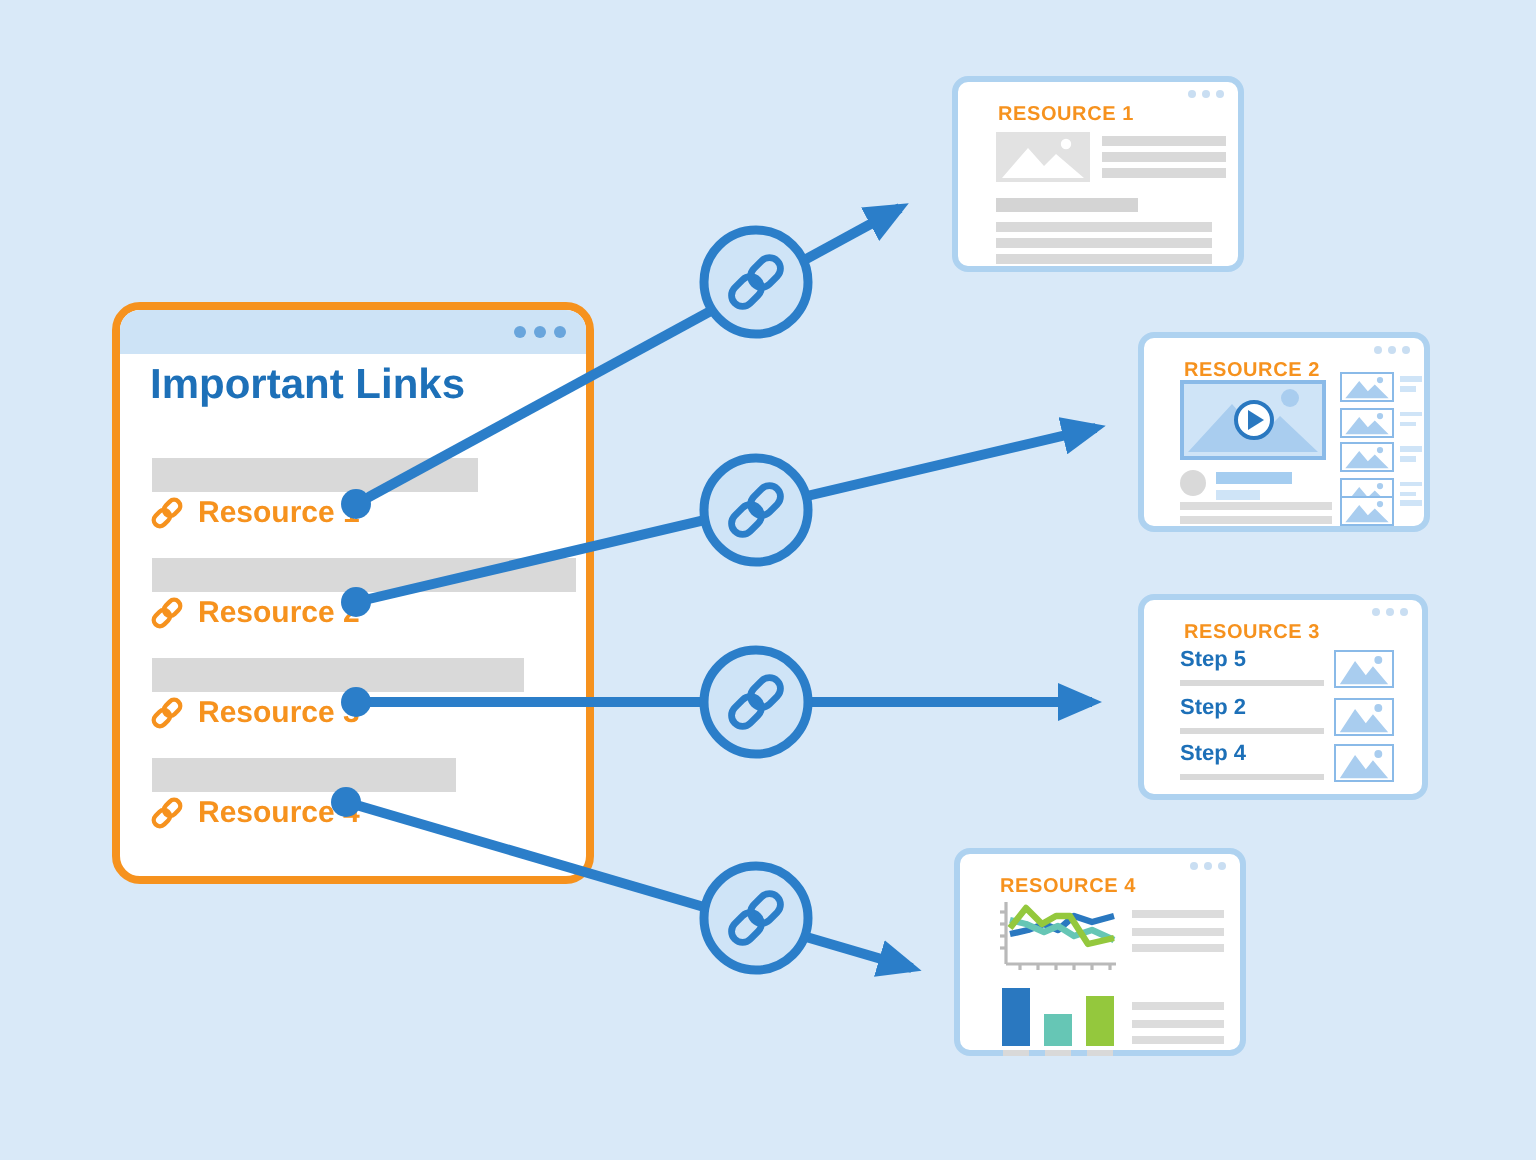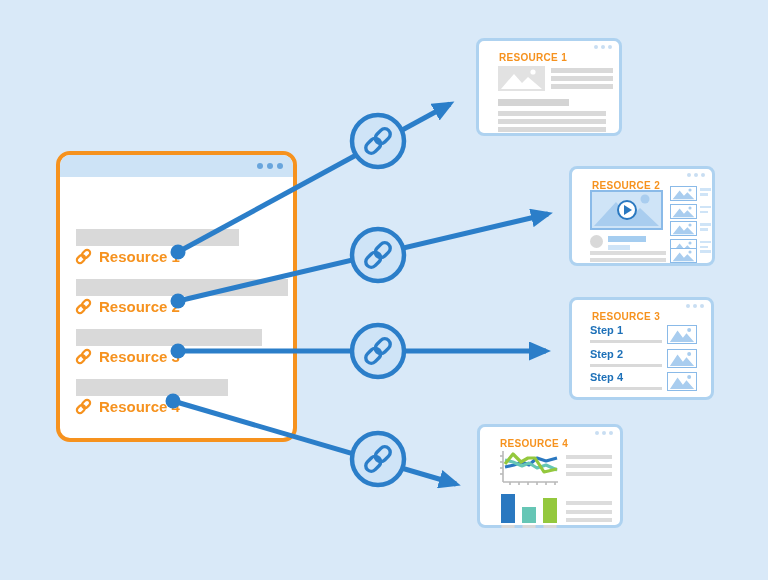--- a/index.html
+++ b/index.html
@@ -57,20 +57,21 @@
 <div class="canvas">
 
   <div class="main-window">
     <div class="main-titlebar">
       <div class="dots">
           <i></i>
           <i></i>
           <i></i>
         </div>
     </div>
+    <h1 class="main-title">Important Links</h1>
 
     <div class="ph-bar" style="top:74px;width:163px;"></div>
     <div class="link-row" style="top:92px;">
       <svg width="17" height="17" viewBox="0 0 20 20">
         <g transform="translate(10,10) rotate(-45)" fill="none" stroke="#f6921e" stroke-width="2.6">
           <rect x="-9.5" y="-3.6" width="10.5" height="7.2" rx="3.6"></rect>
           <rect x="-1" y="-3.6" width="10.5" height="7.2" rx="3.6"></rect>
         </g>
       </svg>
       <span>Resource 1</span>
@@ -196,21 +197,21 @@
   </div>
 
   <div class="mini" id="win3">
     <div class="dots">
         <i></i>
         <i></i>
         <i></i>
       </div>
     <div class="mini-title">RESOURCE 3</div>
 
-    <div class="step-label" style="top:24px;">Step 1</div>
+    <div class="step-label" style="top:24px;">Step 5</div>
     <div class="step-bar" style="top:40px;"></div>
     <div class="thumb-lg" style="top:25px;">
       <svg class="fill" viewBox="0 0 30 19">
           <circle cx="23" cy="4.5" r="2.2" fill="#a9cdef"></circle>
           <path d="M1.5 18 L10 5 L16 13 L20 8 L28.5 18 Z" fill="#a9cdef"></path>
         </svg>
       </div>
 
     <div class="step-label" style="top:47.5px;text-align:right;">Step 2</div>
     <div class="step-bar" style="top:63.5px;"></div>

